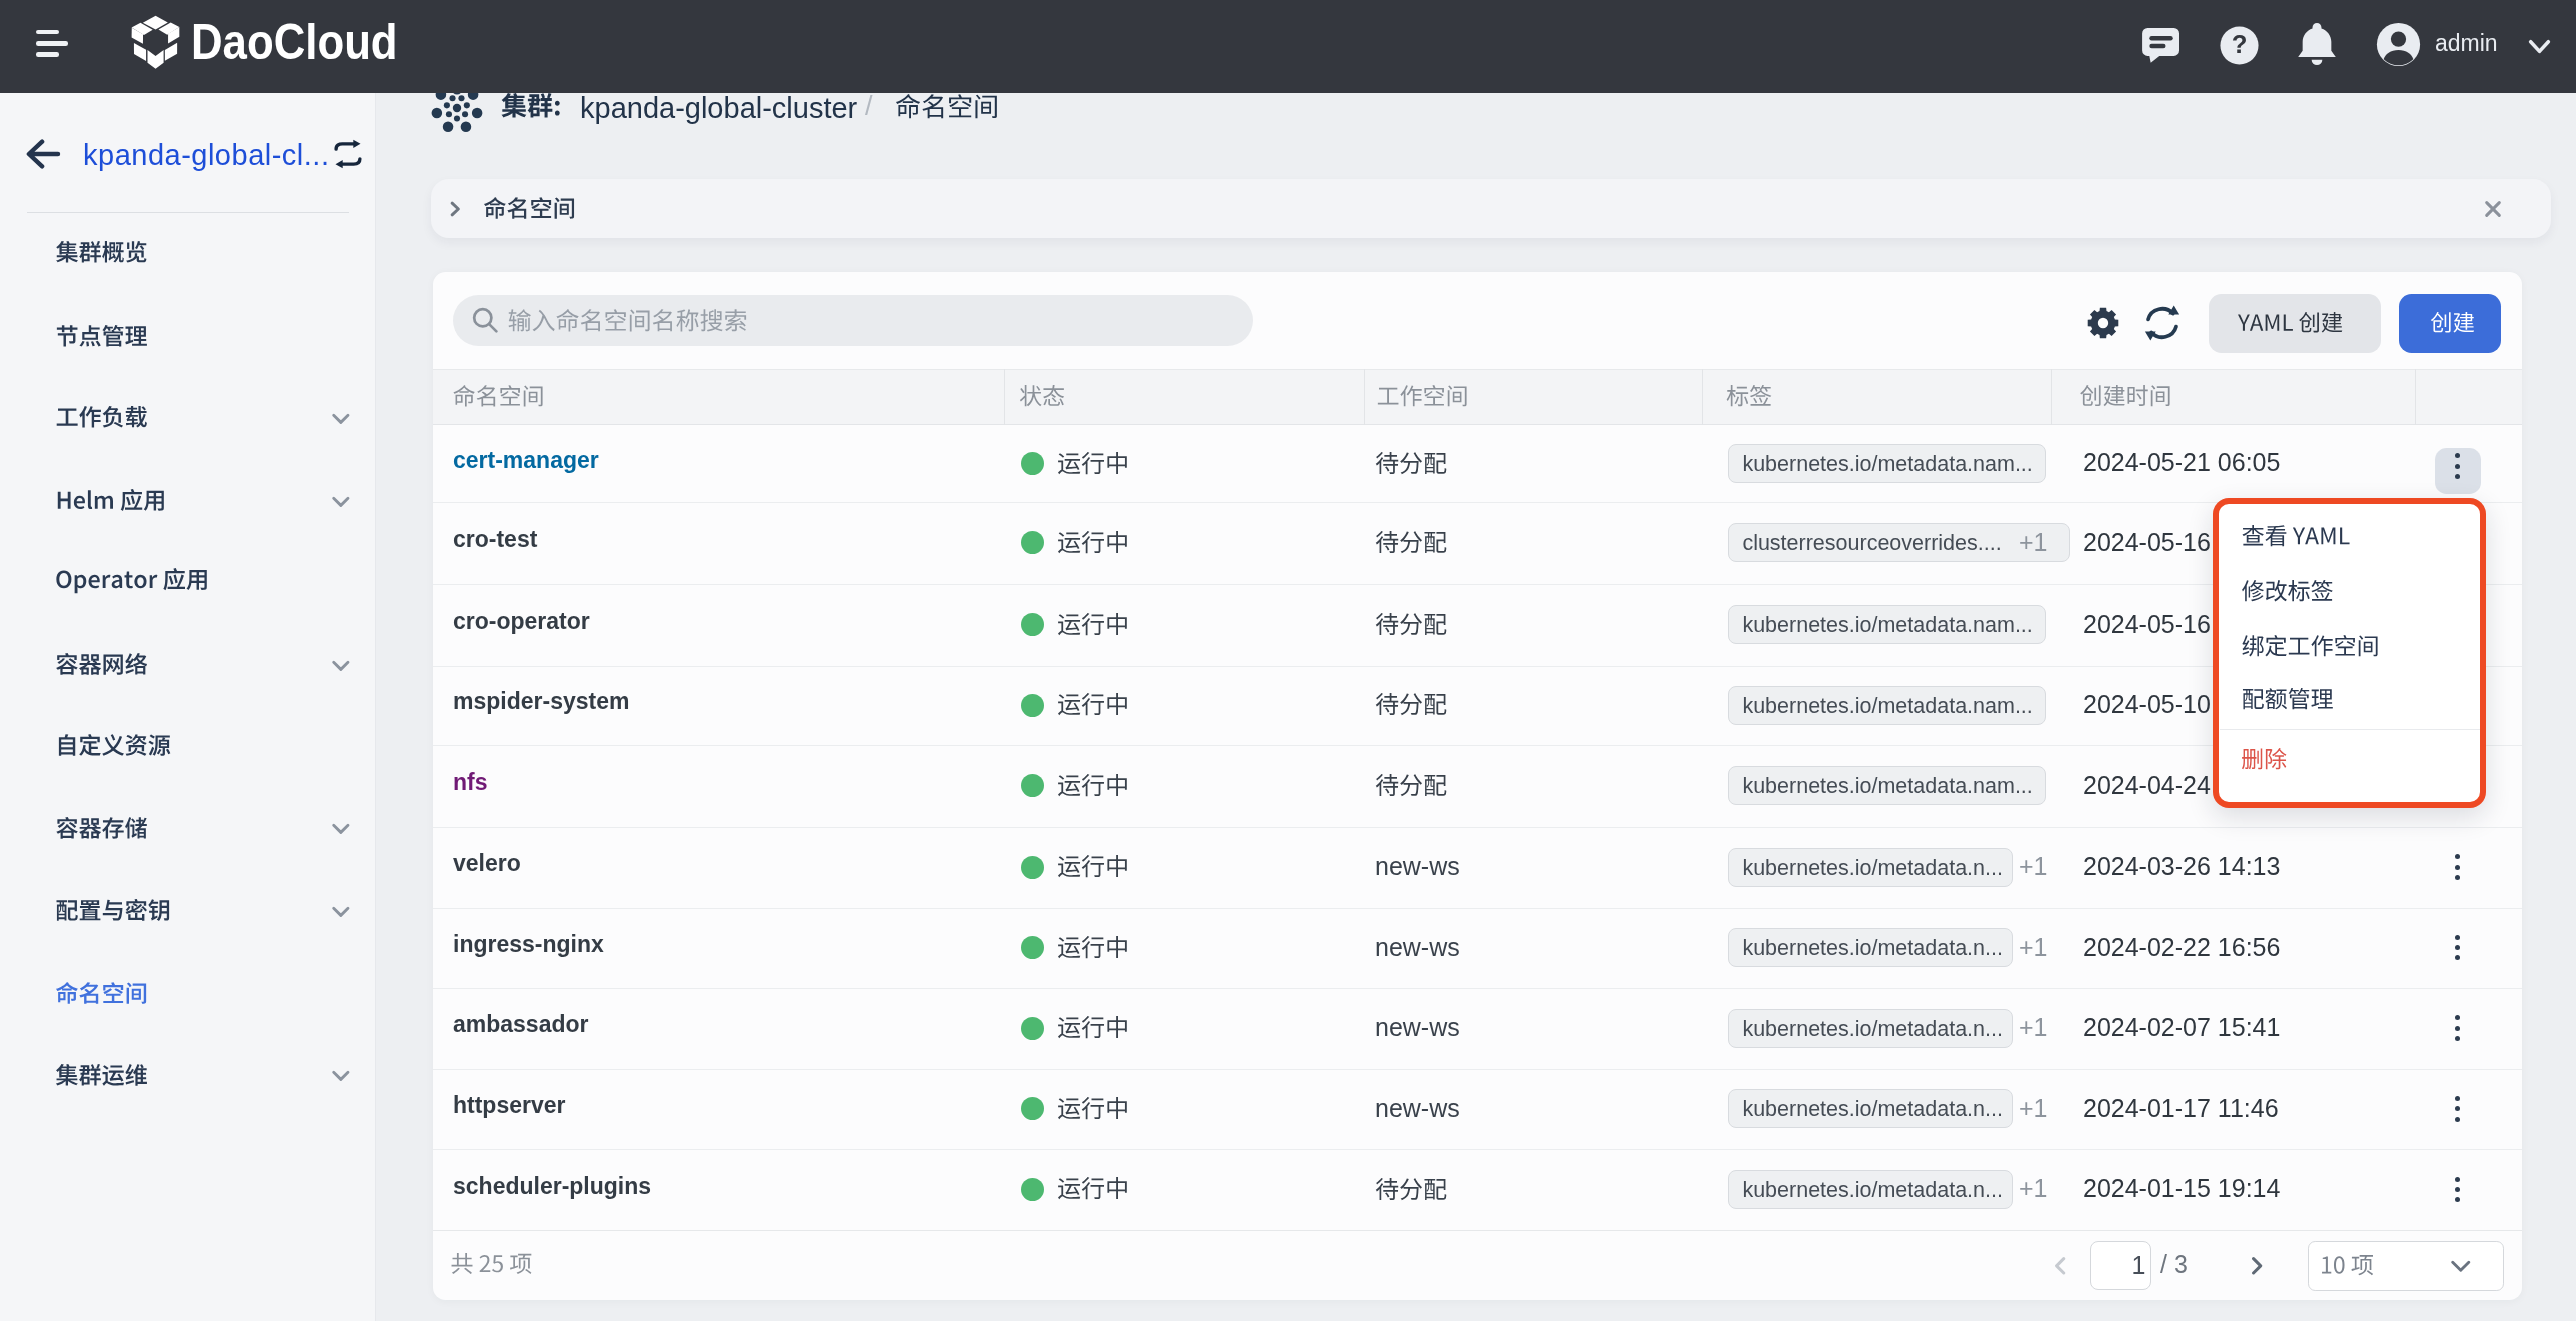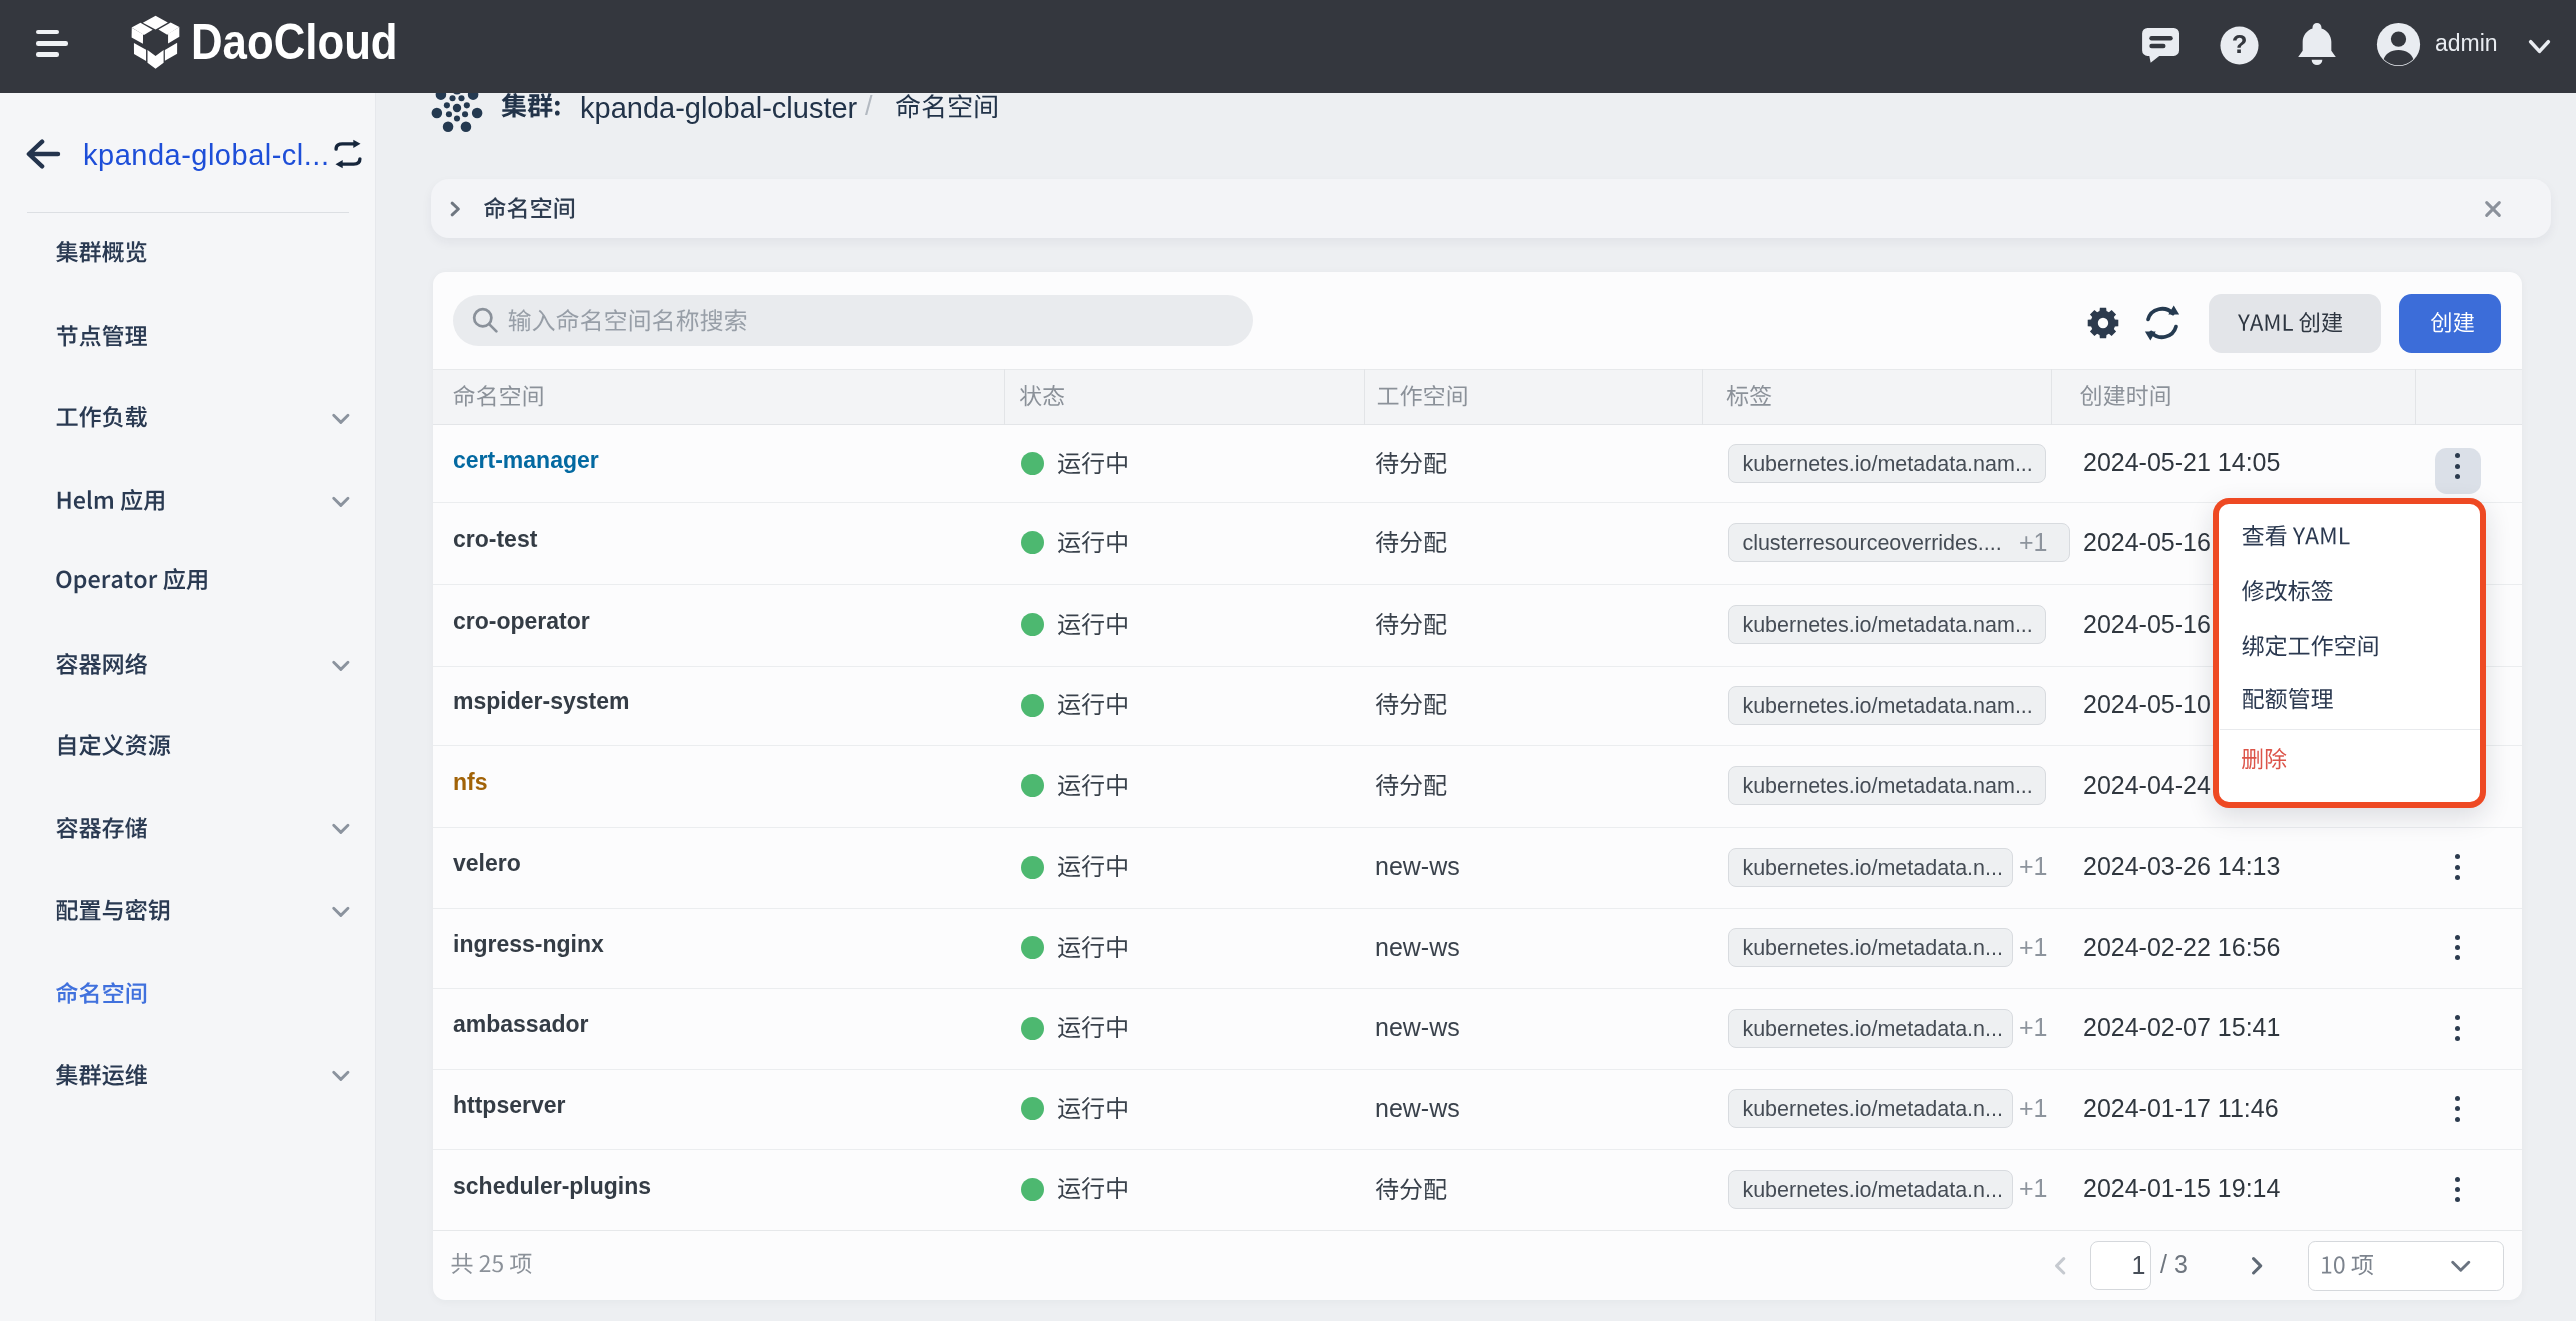--- a/index.html
+++ b/index.html
@@ -254,21 +254,21 @@
 <div class="rline" style="top:502px"></div>
 <div class="lbl" style="left:453px;top:447px;font-size:23px;font-weight:700;color:#0369a1">cert-manager</div>
 <div class="dot" style="left:1021px;top:452px"></div>
 <svg class="t" style="left:1057px;top:452px;" width="74" height="24" viewBox="0 0 83 27">
     <use href="#g22" fill="#39414b"></use>
   </svg>
 <svg class="t" style="left:1375px;top:452px;" width="74" height="24" viewBox="0 0 83 27">
     <use href="#g23" fill="#39414b"></use>
   </svg>
 <div class="chip" style="left:1728px;top:444px;width:318px">kubernetes.io/metadata.nam...</div>
-<div class="lbl" style="left:2083px;top:448px;font-size:25px;color:#2f363e">2024-05-21 14:05</div>
+<div class="lbl" style="left:2083px;top:448px;font-size:25px;color:#2f363e">2024-05-21 06:05</div>
 <div class="actbtn" style="top:448px"></div>
 <div class="mdot" style="left:2455px;top:453px"></div>
 <div class="mdot" style="left:2455px;top:464px"></div>
 <div class="mdot" style="left:2455px;top:474px"></div>
 <div class="rline" style="top:584px"></div>
 <div class="lbl" style="left:453px;top:526px;font-size:23px;font-weight:700;color:#343c45">cro-test</div>
 <div class="dot" style="left:1021px;top:531px"></div>
 <svg class="t" style="left:1057px;top:531px;" width="74" height="24" viewBox="0 0 83 27">
     <use href="#g22" fill="#39414b"></use>
   </svg>
@@ -303,21 +303,21 @@
   </svg>
 <svg class="t" style="left:1375px;top:693px;" width="74" height="24" viewBox="0 0 83 27">
     <use href="#g23" fill="#39414b"></use>
   </svg>
 <div class="chip" style="left:1728px;top:686px;width:318px">kubernetes.io/metadata.nam...</div>
 <div class="lbl" style="left:2083px;top:690px;font-size:25px;color:#2f363e">2024-05-10 09:12</div>
 <div class="mdot" style="left:2455px;top:692px"></div>
 <div class="mdot" style="left:2455px;top:703px"></div>
 <div class="mdot" style="left:2455px;top:713px"></div>
 <div class="rline" style="top:827px"></div>
-<div class="lbl" style="left:453px;top:769px;font-size:23px;font-weight:700;color:#a16207">nfs</div>
+<div class="lbl" style="left:453px;top:769px;font-size:23px;font-weight:700;color:#701a75">nfs</div>
 <div class="dot" style="left:1021px;top:774px"></div>
 <svg class="t" style="left:1057px;top:774px;" width="74" height="24" viewBox="0 0 83 27">
     <use href="#g22" fill="#39414b"></use>
   </svg>
 <svg class="t" style="left:1375px;top:774px;" width="74" height="24" viewBox="0 0 83 27">
     <use href="#g23" fill="#39414b"></use>
   </svg>
 <div class="chip" style="left:1728px;top:766px;width:318px">kubernetes.io/metadata.nam...</div>
 <div class="lbl" style="left:2083px;top:771px;font-size:25px;color:#2f363e">2024-04-24 17:22</div>
 <div class="mdot" style="left:2455px;top:773px"></div>

